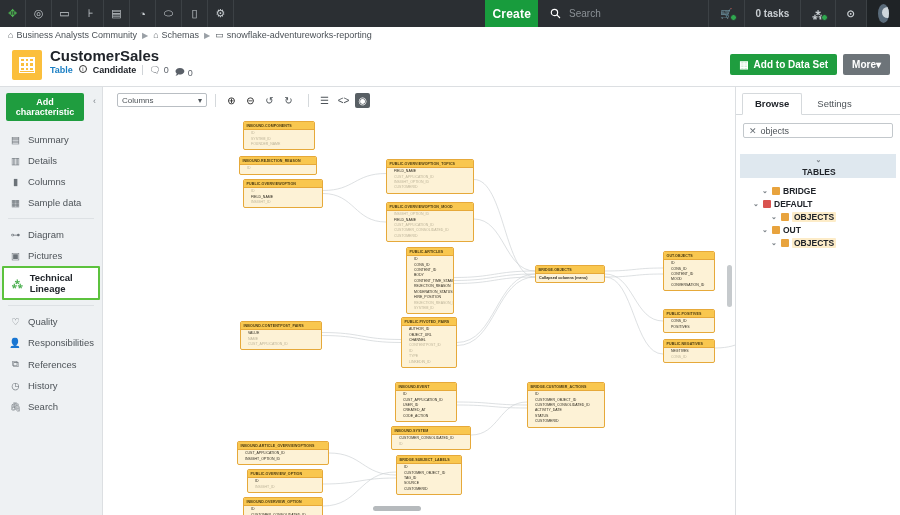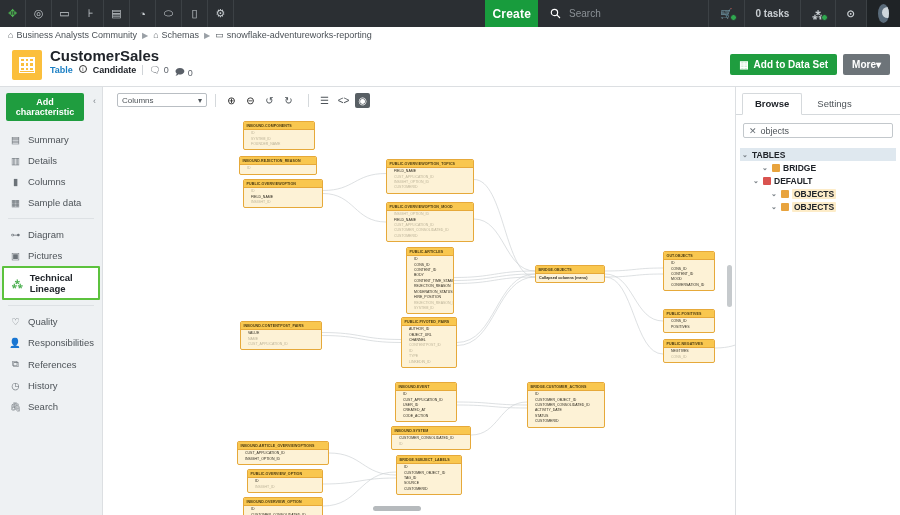--- a/index.html
+++ b/index.html
@@ -188,21 +188,21 @@
     font-size:9px; color:#4d5358;
   }
   .rsearch .x { color:#6b7278; font-size:9px; }
   .tree { padding:2px 6px; }
   .tnode {
     display:flex; align-items:center; gap:3px; font-size:8.5px;
     padding:1.5px 0; color:#20242a; font-weight:bold;
   }
   .tnode .tw { color:#7b8288; font-size:7px; width:7px; }
   .tnode .sq { width:8px;height:8px;border-radius:1px; display:inline-block;}
-  .tnode.lvl0 { background:#dfe8ef; padding-left:2px; margin:0 -2px; }
+  .tnode.lvl0 { background:#dfe8ef; padding-left:2px; margin:6px -2px;flex-direction:column; }
   .hl { background:#fdecc8; padding:0 2px; border-radius:1px; }
 
   
   .hscroll {
     position:absolute; bottom:4px; left:270px; width:48px; height:5px;
     background:#b6babd; border-radius:3px;
   }
   .vscroll {
     position:absolute; right:3px; top:178px; width:5px; height:42px;
     background:#c6cacd; border-radius:3px;
@@ -606,20 +606,25 @@
         <div class="tnode" style="padding-left: 11px;">
           <span class="tw">⌄</span>
           <span class="sq" style="background: rgb(217, 83, 79);"></span>
           <span>DEFAULT</span>
         </div>
         <div class="tnode" style="padding-left: 29px;">
           <span class="tw">⌄</span>
           <span class="sq" style="background: rgb(232, 163, 61);"></span>
           <span class="hl">OBJECTS</span>
         </div>
+        <div class="tnode" style="padding-left: 20px;">
+          <span class="tw">⌄</span>
+          <span class="sq" style="background: rgb(232, 163, 61);"></span>
+          <span>OUT</span>
+        </div>
         <div class="tnode" style="padding-left: 29px;">
           <span class="tw">⌄</span>
           <span class="sq" style="background: rgb(232, 163, 61);"></span>
           <span class="hl">OBJECTS</span>
         </div>
       </div>
   </div>
 </div>
 
 </body></html>

